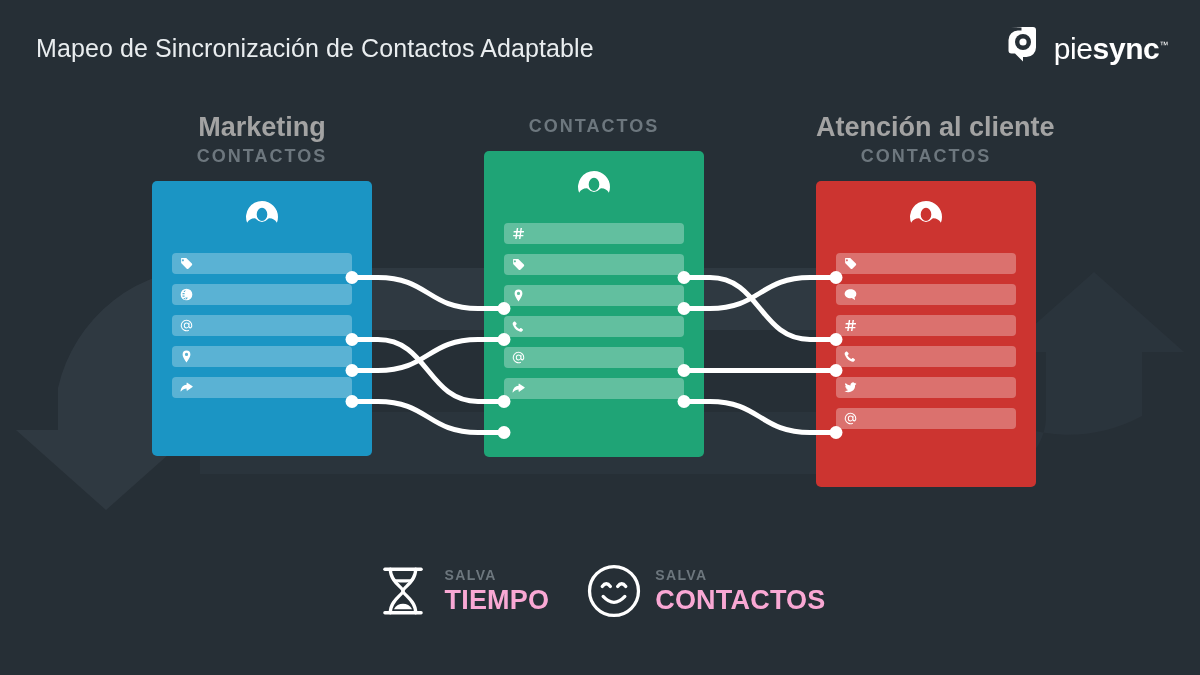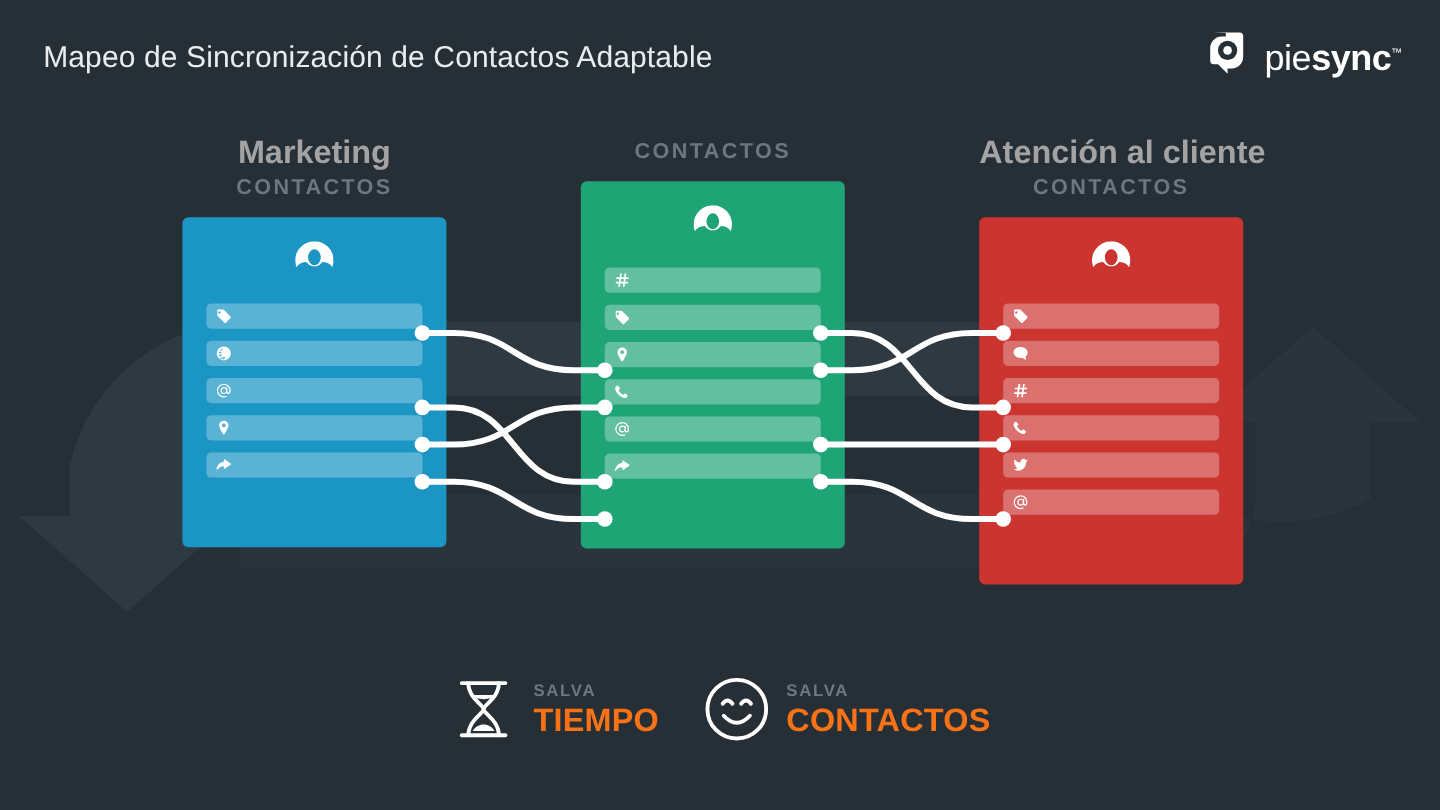--- a/index.html
+++ b/index.html
@@ -96,21 +96,21 @@
     gap: 36px;
   }
   .benefit { display: flex; align-items: center; gap: 12px; }
   .benefit .bicon { width: 58px; height: 58px; display: block; flex: 0 0 auto; }
   .benefit .btext { line-height: 1; }
   .benefit .small {
     font-size: 14px; font-weight: 700; color: #6d777e;
     letter-spacing: 1.4px; margin-bottom: 5px;
   }
   .benefit .big {
-    font-size: 27px; font-weight: 700; color: #f97316; letter-spacing: .2px;
+    font-size: 27px; font-weight: 700; color: #f9a8d4; letter-spacing: .2px;
   }
 </style>
 </head>
 <body style="background: rgb(38, 47, 54);">
 
 <div id="stage" style="background: rgb(38, 47, 54);">
 
   <svg id="bg-loop" viewBox="0 0 1200 675">
     <g fill="#3a454e" opacity="0.85">
 

